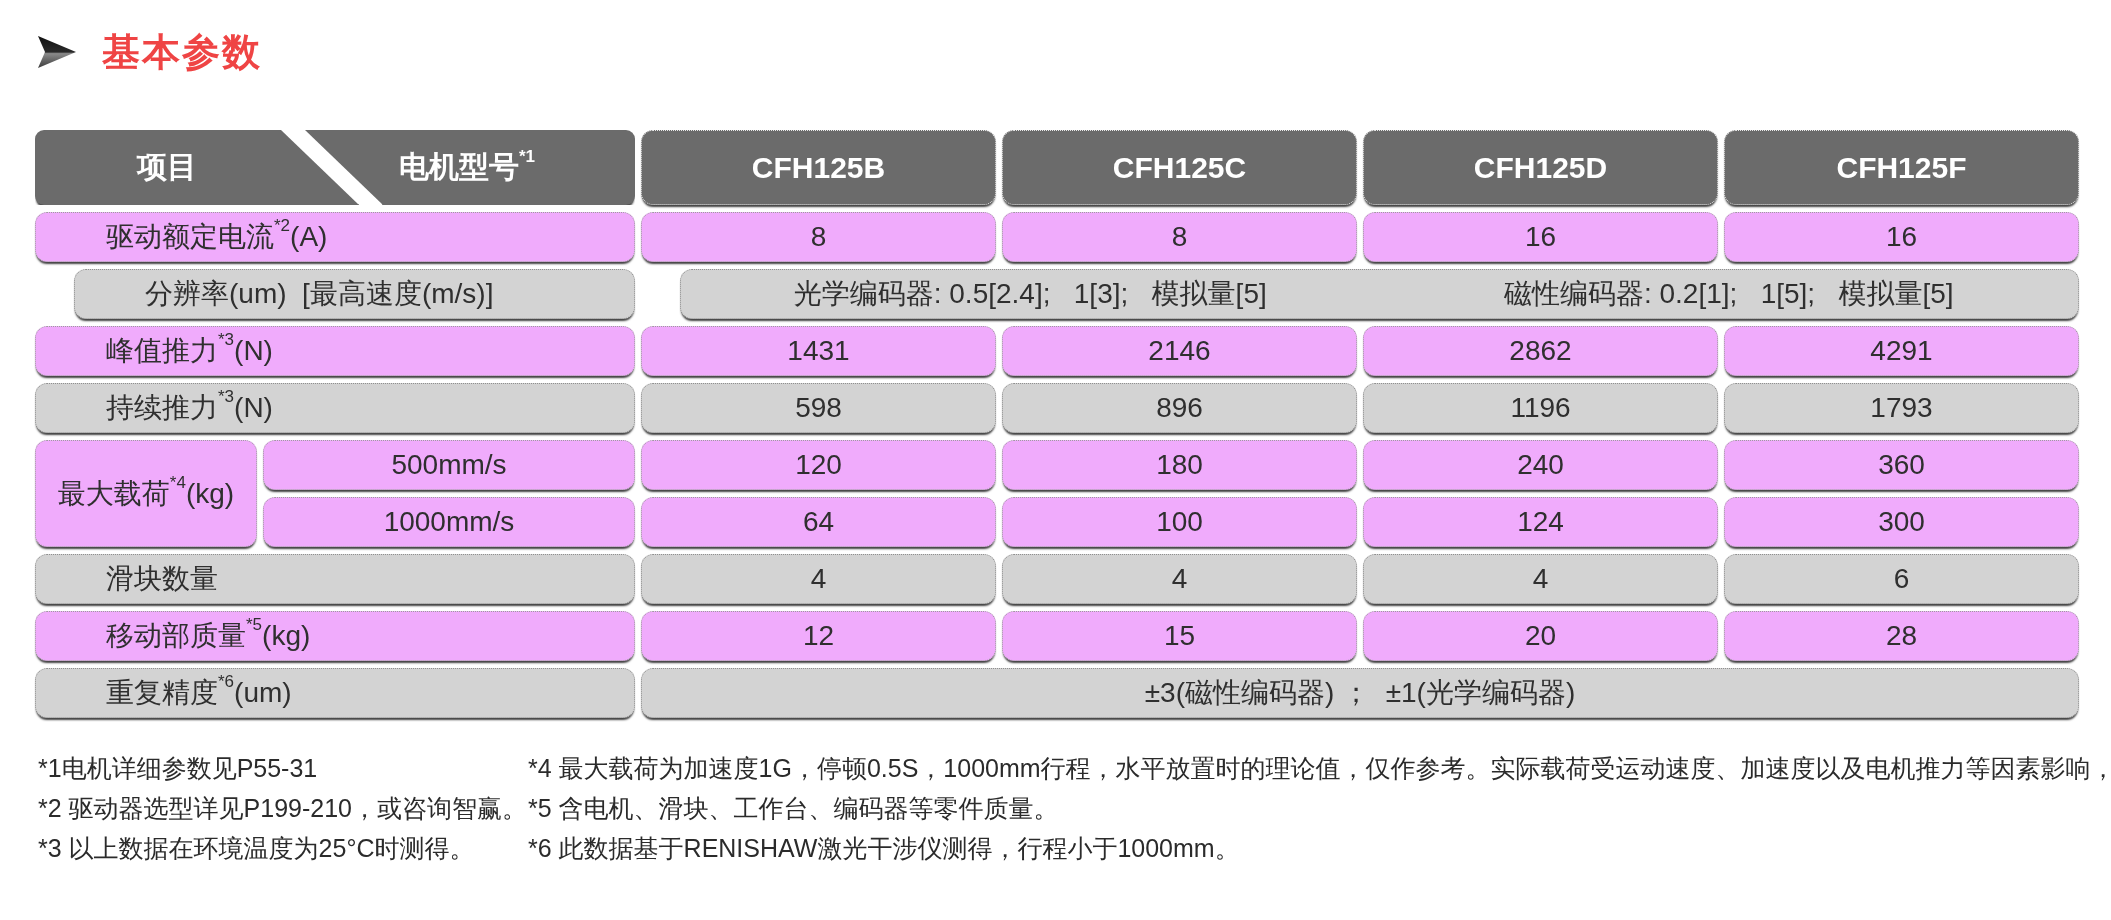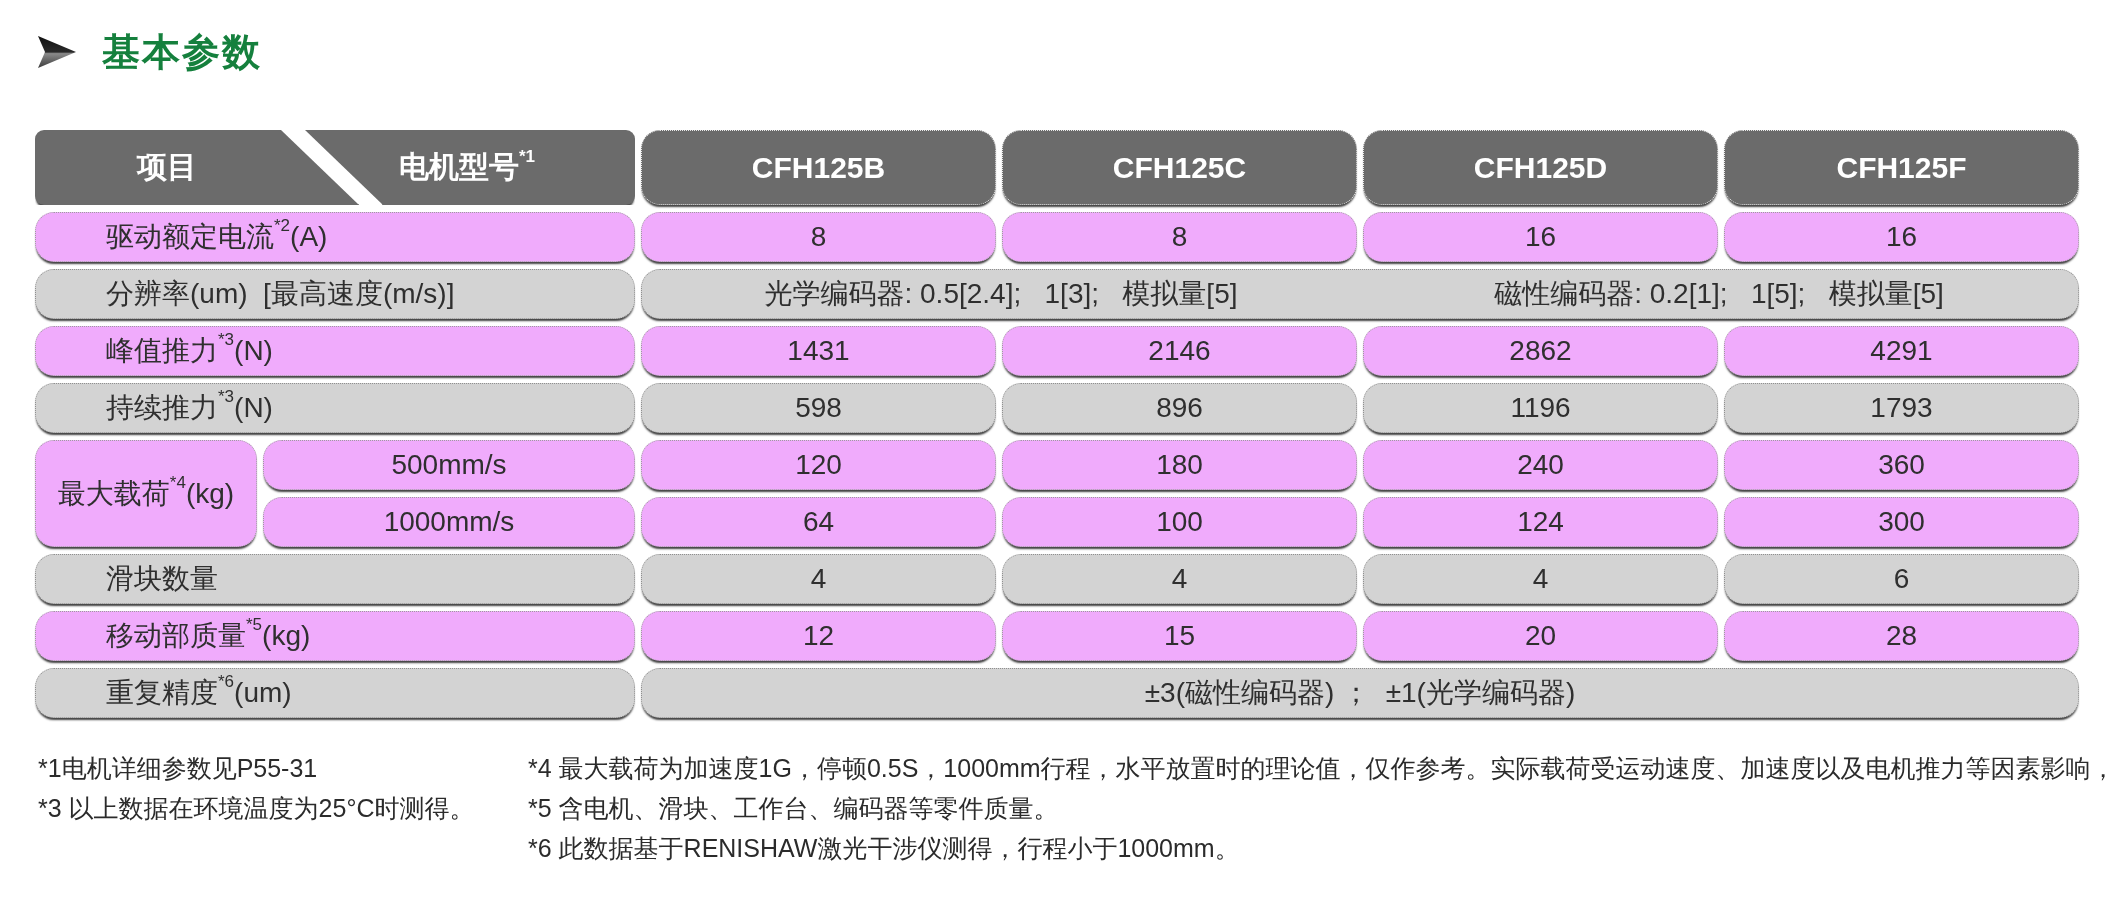--- a/index.html
+++ b/index.html
@@ -3,48 +3,48 @@
 <meta charset="utf-8">
 <style>
   * { margin:0; padding:0; box-sizing:border-box; }
   html,body { width:2111px; height:920px; background:#ffffff;
     font-family:"Liberation Sans","DejaVu Sans",sans-serif; color:#2e2e2e; }
 
   .page { position:relative; width:2111px; height:920px; overflow:hidden; }
 
   
   .title-bar { display:flex; align-items:center; gap:22px; margin:28px 0 0 38px; height:48px; }
-  .title-text { font-size:38px; font-weight:bold; color:#15803d; letter-spacing:2px; }
+  .title-text { font-size:38px; font-weight:bold; color:#ef4444; letter-spacing:2px; }
 
   
   .spec-table {
     display:grid;
     grid-template-columns:222px 372px 355px 355px 355px 355px;
     grid-template-rows:75px repeat(9,50px);
     column-gap:6px; row-gap:7px;
     width:2044px; margin:54px 0 0 35px;
   }
   .cell {
-    border-radius:19px;
+    border-radius:12px;
     border:1px dotted #9e9e9e;
     box-shadow:0 3px 2px -1px rgba(0,0,0,0.75);
     display:flex; align-items:center; justify-content:center;
     font-size:28px; color:#2f2f2f; white-space:pre;
   }
   .white { background:#f0abfc; }
   .gray  { background:#d3d3d3; border-color:#8f8f8f; }
   .label { justify-content:flex-start; padding-left:70px; }
   sup { font-size:17px; position:relative; top:-11px; line-height:0; }
 
   
   .c-label { grid-column:1/3; }
   .c1{grid-column:3;} .c2{grid-column:4;} .c3{grid-column:5;} .c4{grid-column:6;}
   .c-span{grid-column:3/7;}
   .c-sub-label{grid-column:1;} .c-speed{grid-column:2;}
-  .gr0{grid-row:1;} .gr1{grid-row:2;} .gr2{grid-row:3;} .gr3{grid-row:4;} .gr4{grid-row:5;}
+  .gr0{grid-row:1;} .gr1{grid-row:2;} .gr2{grid-row:3;margin-left:39px;} .gr3{grid-row:4;} .gr4{grid-row:5;}
   .gr5{grid-row:6;} .gr6{grid-row:7;} .gr5-6{grid-row:6/8;} .gr7{grid-row:8;} .gr8{grid-row:9;} .gr9{grid-row:10;}
 
   
   .head {
     background:#6b6b6b; color:#ffffff; font-weight:bold; font-size:30px;
     border:1px dotted #e8e8e8;
   }
   
   .corner { position:relative; border:none; background:transparent; box-shadow:none; padding:0; }
   .corner-piece { position:absolute; top:0; bottom:0; left:0; right:0;
@@ -173,20 +173,21 @@
     <div class="cell gray label c-label gr9">
       <span>重复精度</span><sup>*6</sup><span>(um)</span>
     </div>
     <div class="cell gray c-span gr9">±3(磁性编码器) ；  ±1(光学编码器)</div>
 
   </div>
 
   <div class="footnotes">
     <div class="fn-col left">
       <div class="fn-line">*1电机详细参数见P55-31</div>
+      <div class="fn-line">*2 驱动器选型详见P199-210，或咨询智赢。</div>
       <div class="fn-line">*3 以上数据在环境温度为25°C时测得。</div>
     </div>
     <div class="fn-col right">
       <div class="fn-line">*4 最大载荷为加速度1G，停顿0.5S，1000mm行程，水平放置时的理论值，仅作参考。实际载荷受运动速度、加速度以及电机推力等因素影响，计算</div>
       <div class="fn-line">*5 含电机、滑块、工作台、编码器等零件质量。</div>
       <div class="fn-line">*6 此数据基于RENISHAW激光干涉仪测得，行程小于1000mm。</div>
     </div>
   </div>
 
 </div>

